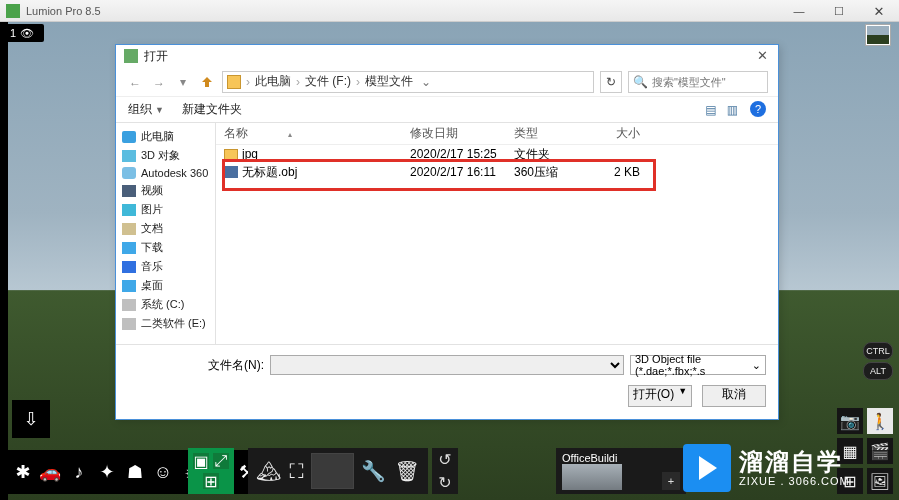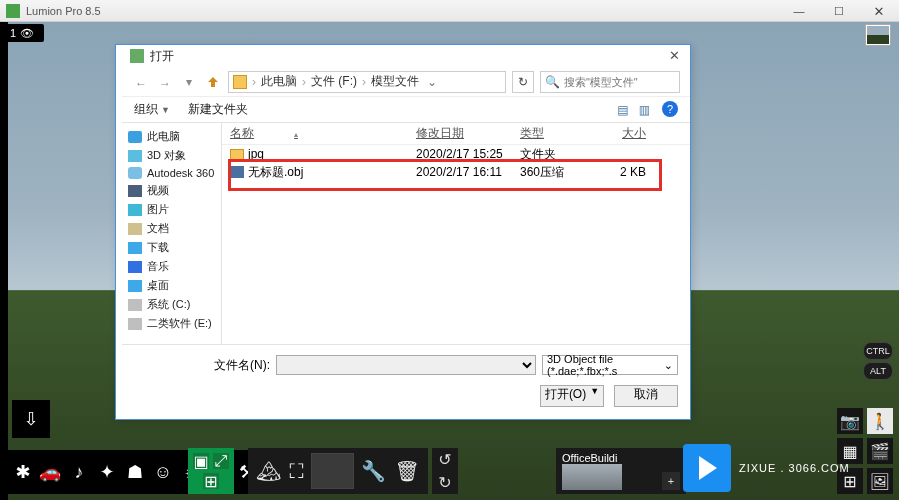--- a/index.html
+++ b/index.html
@@ -21,21 +21,21 @@
 
 .badge { position:absolute; top:24px; left:0; height:18px; width:44px; background:#000; color:#fff; font-size:11px; display:flex; align-items:center; justify-content:center; gap:4px; border-radius:2px; }
 
 
 .mini-preview { position:absolute; right:8px; top:24px; width:26px; height:22px; border:1px solid #aaa; background:linear-gradient(#9cb0bf 50%, #2c3f20 50%); box-shadow:0 0 0 1px #fff inset; }
 .keychip { position:absolute; right:6px; width:30px; height:18px; background:#1d1d1d; color:#eee; font-size:9px; display:flex; align-items:center; justify-content:center; border:1px solid #444; border-radius:8px; }
 .keychip.ctrl { top:342px; }
 .keychip.alt  { top:362px; }
 
 
-.dialog { position:absolute; left:115px; top:44px; width:576px; height:376px; background:#fff; border:1px solid #4a90d9; box-shadow:2px 2px 8px rgba(0,0,0,.15); display:flex; flex-direction:column;padding-left:6px; }
+.dialog { position:absolute; left:115px; top:44px; width:664px; height:376px; background:#fff; border:1px solid #4a90d9; box-shadow:2px 2px 8px rgba(0,0,0,.15); display:flex; flex-direction:column; }
 .dlg-title { height:22px; display:flex; align-items:center; padding:0 8px; font-size:12px; color:#222; position:relative; }
 .dlg-title .ico { width:14px; height:14px; background:#6a6; margin-right:6px; display:inline-block; }
 .dlg-close { position:absolute; right:10px; top:3px; font-size:13px; color:#555; }
 
 .dlg-nav { height:30px; display:flex; align-items:center; gap:6px; padding:0 10px; border-bottom:1px solid #eee; font-size:12px; color:#333; }
 .nav-arrow { width:18px; height:18px; display:inline-flex; align-items:center; justify-content:center; color:#888; }
 .nav-up { width:18px; height:18px; display:inline-flex; align-items:center; justify-content:center; }
 .nav-up svg { fill:#d08a1e; }
 .crumbbox { flex:1; display:flex; align-items:center; border:1px solid #ccc; height:22px; padding:0 4px; gap:2px; }
 .crumbbox .fld { width:14px; height:14px; background:#f7c558; border:1px solid #c99630; }
@@ -60,21 +60,21 @@
 .ic.cloud{ background:#7bbfe5; border-radius:3px; }
 .ic.vid  { background:#4a5f7a; }
 .ic.img  { background:#3fb8d8; }
 .ic.doc  { background:#d0c090; }
 .ic.dl   { background:#3fa8e8; }
 .ic.mus  { background:#3070e0; }
 .ic.desk { background:#3fa8e8; }
 .ic.drv  { background:#bfbfbf; }
 
 .files { flex:1; position:relative; font-size:12px; }
-.files-head { display:flex; color:#555; border-bottom:1px solid #eee; height:22px; align-items:center;text-decoration:underline; }
+.files-head { display:flex; color:#555; border-bottom:1px solid #eee; height:22px; align-items:center; }
 .col { padding:0 8px; }
 .col.name { width:186px; }
 .col.date { width:104px; }
 .col.type { width:82px; }
 .col.size { width:60px; text-align:right; }
 .sort-caret { font-size:8px; color:#888; margin-left:40px; }
 
 .row { display:flex; align-items:center; height:18px; padding:0; }
 .row .cell { padding:0 8px; }
 .row .ic2 { width:14px; height:12px; display:inline-block; margin-right:4px; vertical-align:middle; }
@@ -331,15 +331,16 @@
   <div class="rt sel">🚶</div>
   <div class="rt">▦</div>
   <div class="rt">🎬</div>
   <div class="rt">⊞</div>
   <div class="rt">🖼</div>
 </div>
 
 <div class="watermark">
   <div class="wm-play"></div>
   <div class="wm-text">
+    <span class="big">溜溜自学</span>
     <span class="small">ZIXUE . 3066.COM</span>
   </div>
 </div>
 
 </body></html>

